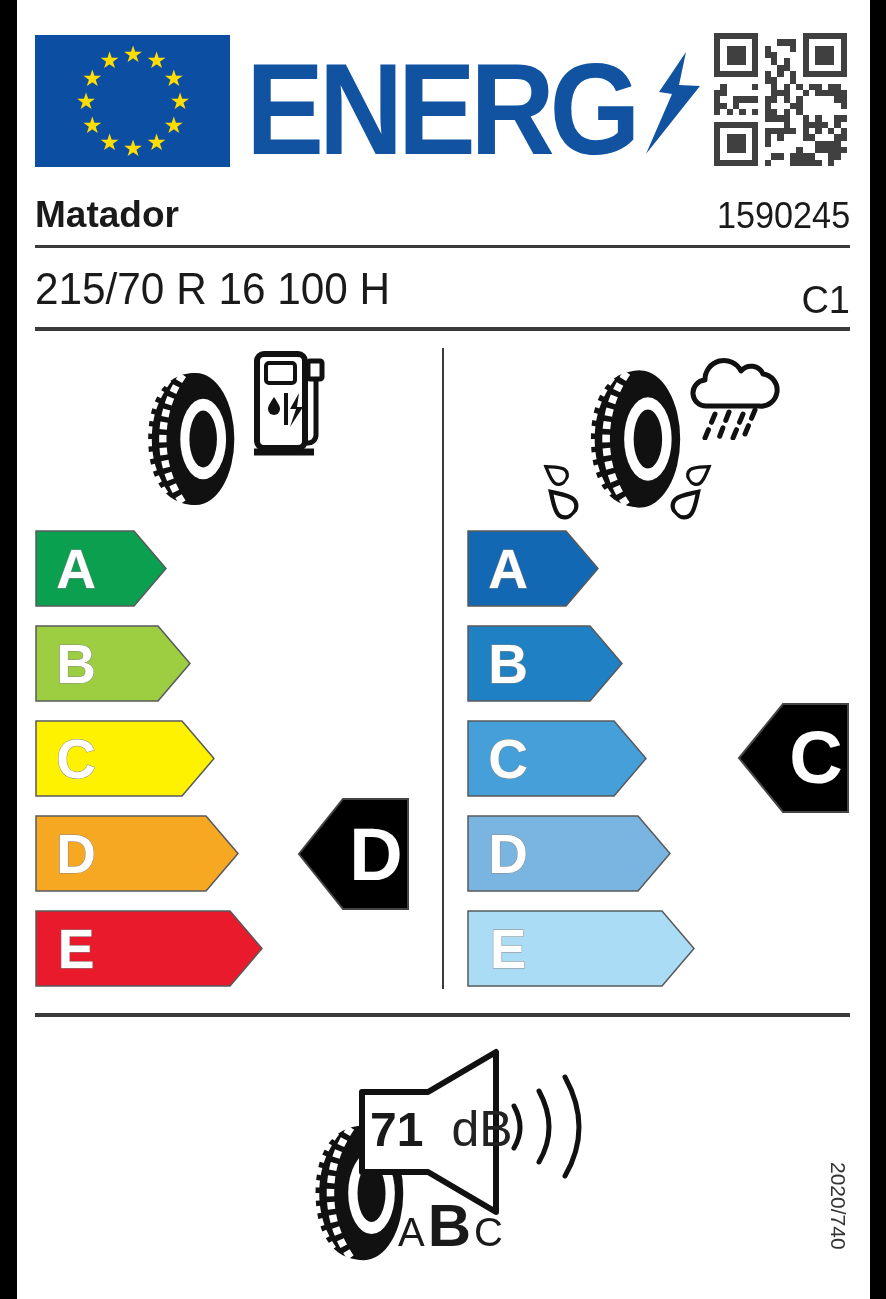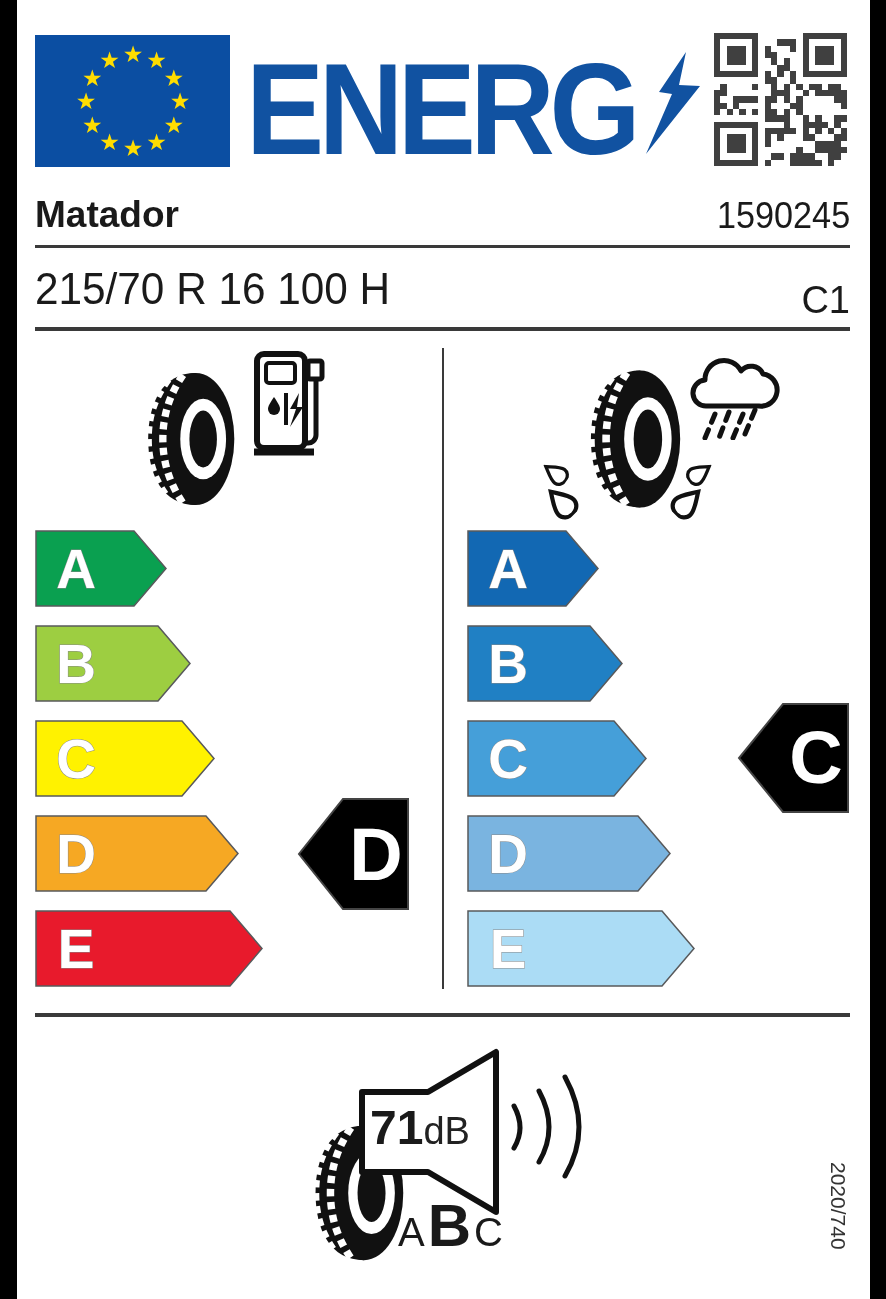--- a/index.html
+++ b/index.html
@@ -17,23 +17,23 @@
   #brand{left:35px;top:196px;font-size:37px;font-weight:bold;line-height:1;text-align:center;}
   #product-id{right:36px;top:198px;font-size:36px;font-weight:400;line-height:1;transform:scaleX(.95);transform-origin:right top;}
   #tire-size{left:35px;top:266px;font-size:45px;font-weight:400;line-height:1;transform:scaleX(.94);transform-origin:left top;}
   #tire-class{right:36px;top:281px;font-size:38px;font-weight:400;line-height:1;}
   #energ-text{left:246px;top:44px;font-size:130px;font-weight:bold;line-height:1;letter-spacing:-6px;
               transform:scaleX(.9);transform-origin:left top;}
   .scale{position:absolute;top:530px;}
   #fuel-scale{left:35px;}
   #wet-scale{left:467px;}
   .scale svg{position:absolute;left:0;}
-  .noise-db{left:370px;top:1104px;display:flex;align-items:baseline;gap:0;}
+  .noise-db{left:370px;top:1104px;display:flex;align-items:baseline;gap:28px;}
   .noise-db .val{font-size:48px;font-weight:bold;line-height:1;}
-  .noise-db .unit{font-size:38px;font-weight:400;line-height:1;color:#222;}
+  .noise-db .unit{font-size:50px;font-weight:400;line-height:1;color:#222;}
   #noise-grades{left:398px;top:1196px;display:flex;align-items:baseline;gap:3px;line-height:1;}
   #noise-grades .g{font-size:40px;font-weight:500;}
   #noise-grades .g.hl{font-size:60px;font-weight:800;}
   #regulation-text{left:849px;top:1162px;font-size:21px;color:#333;line-height:1;
                    transform:rotate(90deg);transform-origin:0 0;white-space:nowrap;}
 </style>
 </head>
 <body>
 
 <div class="stage">

